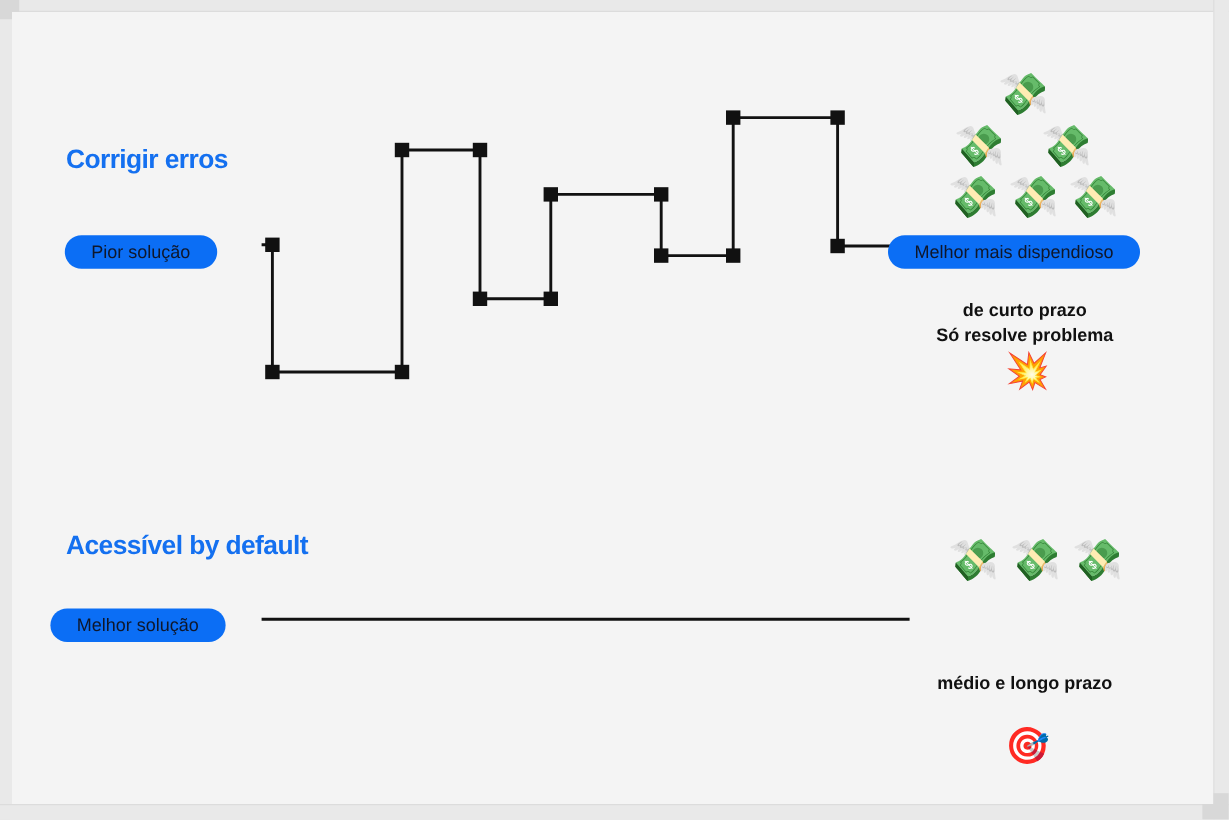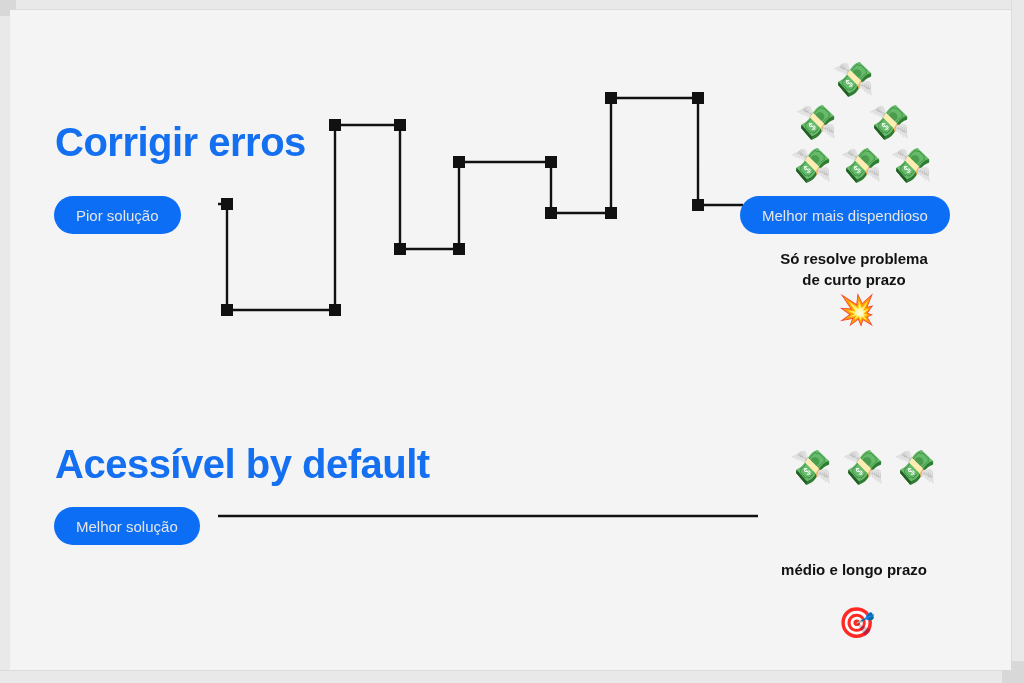--- a/index.html
+++ b/index.html
@@ -67,45 +67,45 @@
     width: 1001px;
     height: 660px;
     background: #f4f4f4;
   }
 
   
   .heading {
     position: absolute;
     color: #1470f0;
     font-weight: bold;
-    font-size: 40px;
+    font-size: 22px;
     letter-spacing: -0.5px;
     white-space: nowrap;
   }
   #heading-top  { left: 45px; top: 110px; }
   #heading-bottom { left: 45px; top: 422px; margin-top: 10px; }
 
   
   .pill {
     position: absolute;
     display: flex;
     align-items: center;
     justify-content: center;
     background: #0b6ef5;
-    color: #e5e5e5;
+    color: #0f172a;
     border-radius: 999px;
     font-size: 15px;
     white-space: nowrap;
-    height: 38px;
+    height: 28px;
     box-sizing: border-box;
     padding: 0 22px;
   }
   #pill-pior       { left: 44px;  top: 186px; }
   #pill-dispendioso{ left: 730px; top: 186px; }
-  #pill-melhor     { left: 44px;  top: 497px; }
+  #pill-melhor     { left: 32px;  top: 497px; }
   #pill-investimento{left: 745px; top: 497px; }
 
   
   .caption {
     position: absolute;
     text-align: center;
     color: #111111;
     font-size: 15px;
     font-weight: bold;
     line-height: 21px;
@@ -198,22 +198,22 @@
     <div class="pill" id="pill-dispendioso">Melhor mais dispendioso</div>
 
     <span class="emoji emoji-big" style="left:822px; top:52px;">💸</span>
     <span class="emoji emoji-big" style="left:785px; top:95px;">💸</span>
     <span class="emoji emoji-big" style="left:858px; top:95px;">💸</span>
     <span class="emoji emoji-big" style="left:780px; top:138px;">💸</span>
     <span class="emoji emoji-big" style="left:830px; top:138px;">💸</span>
     <span class="emoji emoji-big" style="left:880px; top:138px;">💸</span>
 
     <div class="caption" id="caption-top">
+      <div>de curto prazo</div>
       <div>Só resolve problema</div>
-      <div>de curto prazo</div>
     </div>
 
     <span class="emoji" style="left:828px; top:285px;">💥</span>
 
     <div class="heading" id="heading-bottom">Acessível by default</div>
 
     <div class="pill" id="pill-melhor">Melhor solução</div>
 
 
     <span class="emoji emoji-big" style="left:780px; top:440px;">💸</span>

